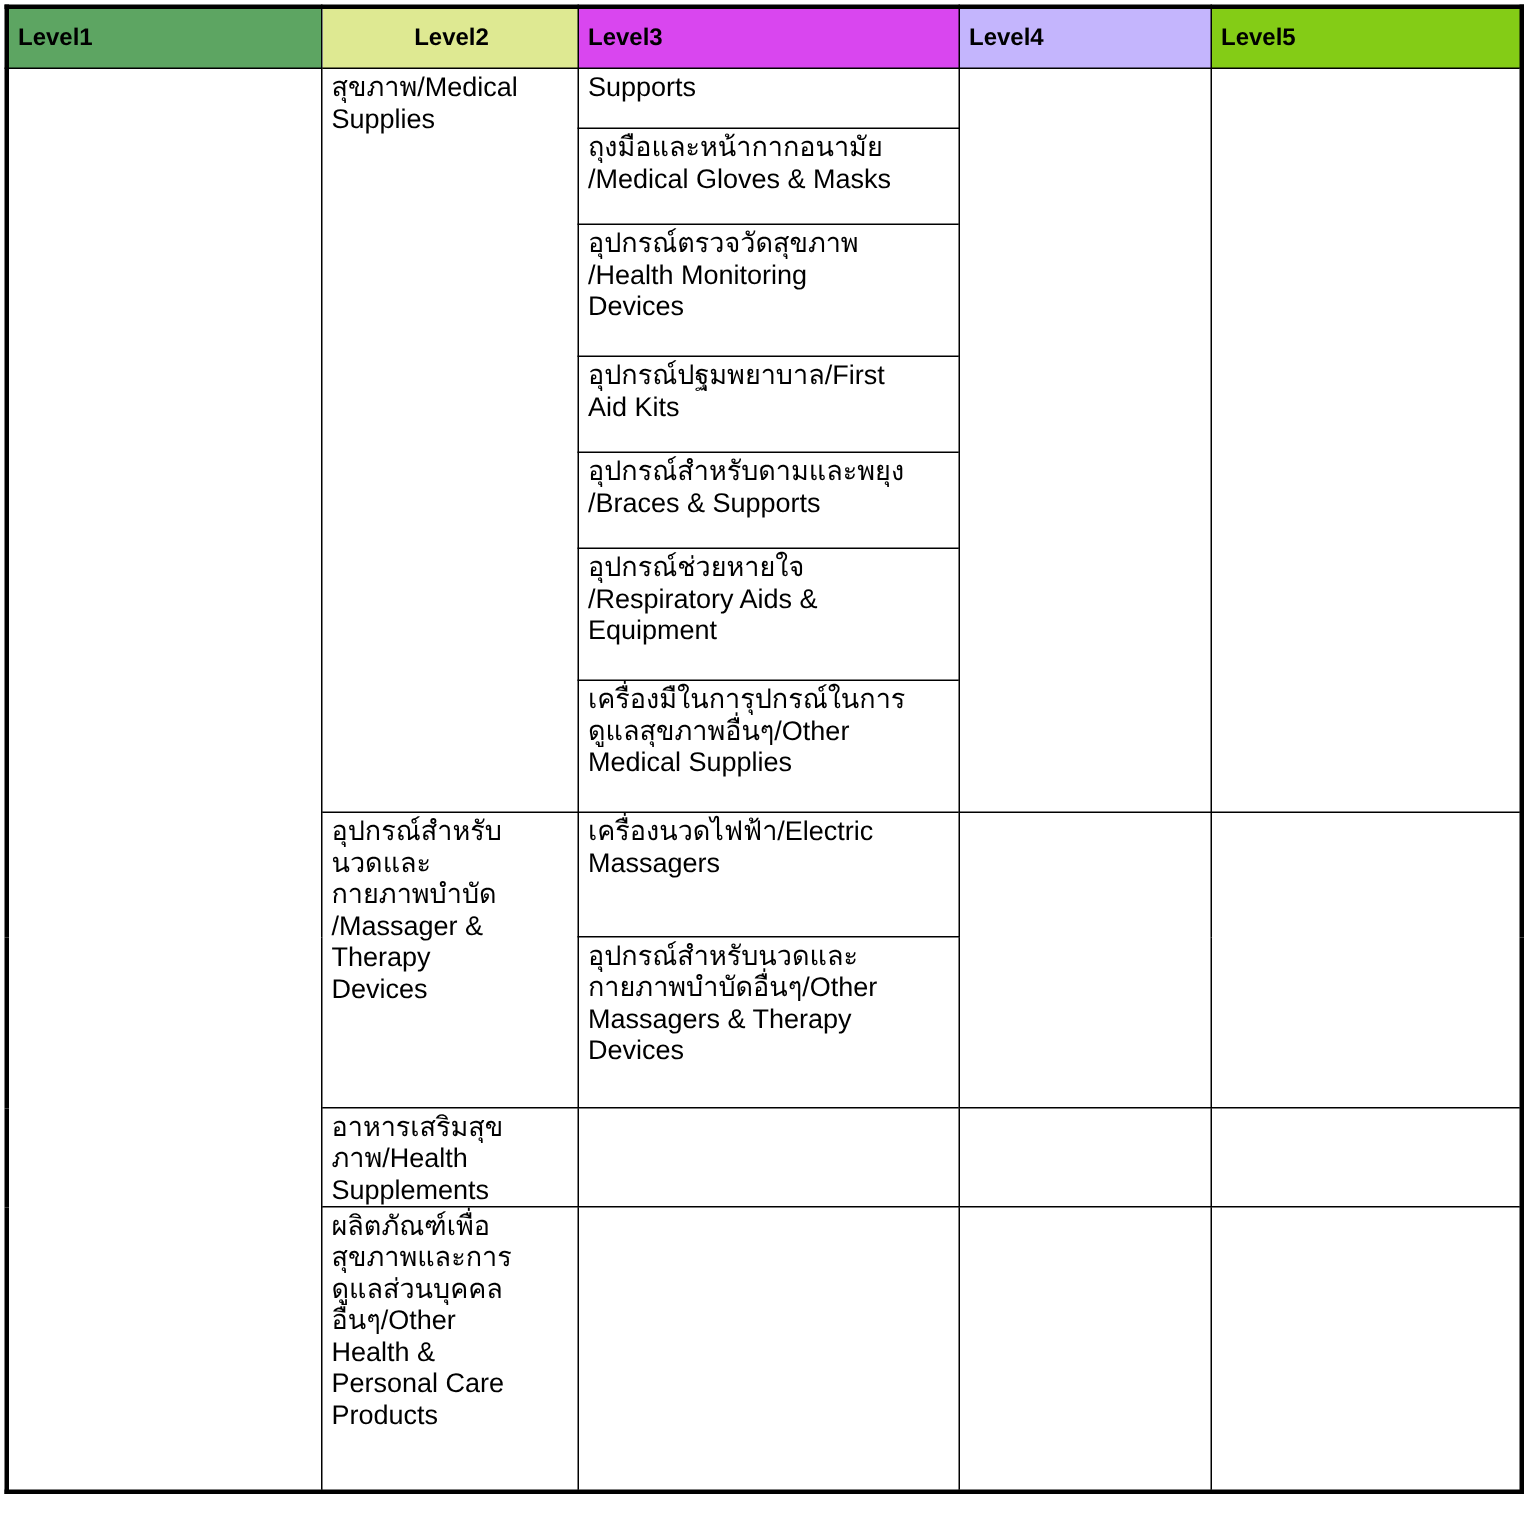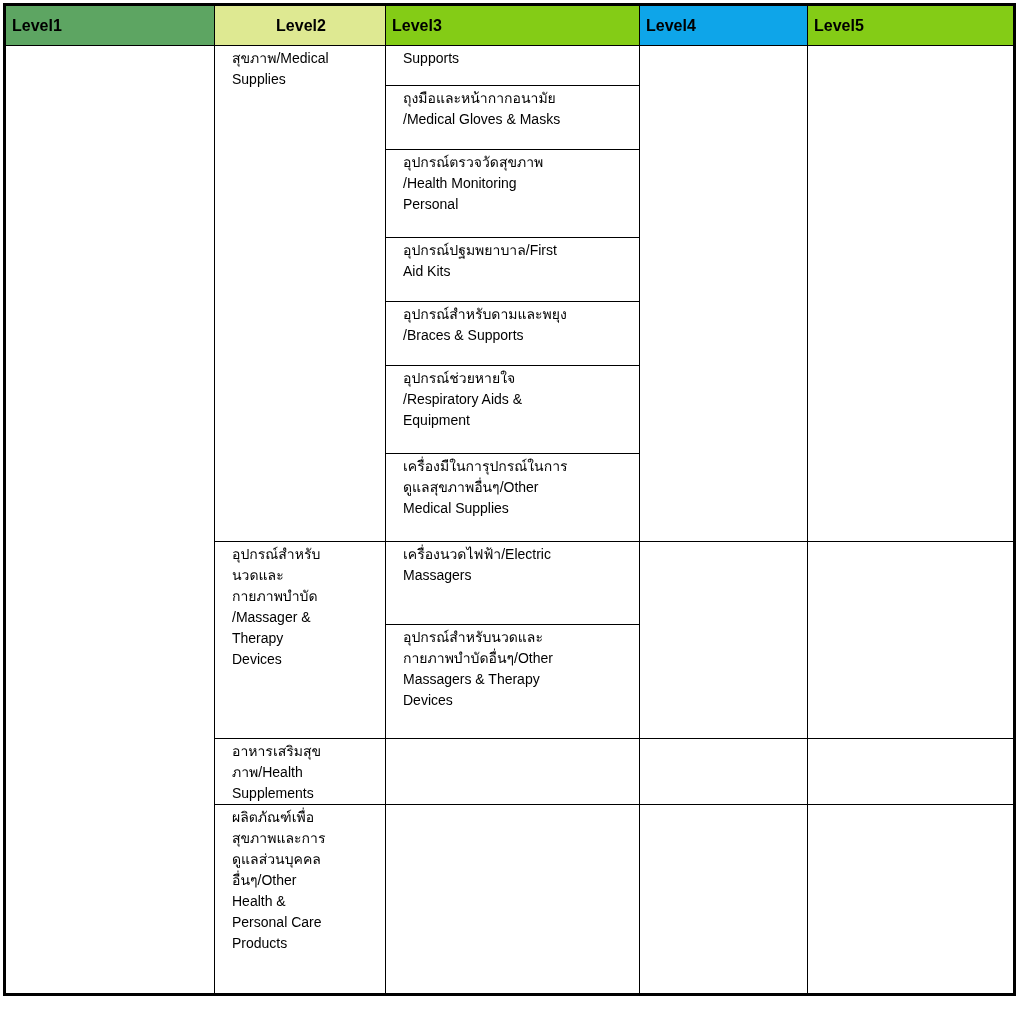--- a/index.html
+++ b/index.html
@@ -12,22 +12,22 @@
   col.c4{width:168px}
   col.c5{width:207px}
   th,td{border:1px solid #000;box-sizing:border-box;overflow:hidden;}
   th{
     text-align:left;vertical-align:middle;
     font-size:16px;font-weight:bold;
     padding:2px 4px 2px 6px;
   }
   td{
     vertical-align:top;
-    font-size:14px;line-height:21px;
-    padding:2px 2px 0 17px;
+    font-size:18px;line-height:21px;
+    padding:2px 2px 0 6px;
     white-space:pre-line;
     word-break:break-word;
   }
   tr.hh{height:41px}
   tr.h40{height:40px}
   tr.h64a{height:64px}
   tr.h88{height:88px}
   tr.h64b{height:64px}
   tr.h64c{height:64px}
   tr.h88b{height:88px}
@@ -46,42 +46,42 @@
       <col class="c1">
         <col class="c2">
         <col class="c3">
         <col class="c4">
         <col class="c5">
     </colgroup>
     <thead>
       <tr class="hh">
         <th style="background-color: rgb(93, 165, 98);">Level1</th>
         <th style="background-color: rgb(222, 233, 146); text-align: center;">Level2</th>
-        <th style="background-color: #84cc16;">Level3</th>
-        <th style="background-color: #0ea5e9;">Level4</th>
+        <th style="background-color: #d946ef;">Level3</th>
+        <th style="background-color: #c4b5fd;">Level4</th>
         <th style="background-color: #84cc16;">Level5</th>
       </tr>
     </thead>
     <tbody>
       <tr class="h40">
         <td rowspan="11"></td>
         <td rowspan="7">สุขภาพ/Medical
 Supplies</td>
         <td>Supports</td>
         <td rowspan="7"></td>
         <td rowspan="7"></td>
       </tr>
       <tr class="h64a">
         <td>ถุงมือและหน้ากากอนามัย
 /Medical Gloves &amp; Masks</td>
       </tr>
       <tr class="h88">
         <td>อุปกรณ์ตรวจวัดสุขภาพ
 /Health Monitoring
-Personal</td>
+Devices</td>
       </tr>
       <tr class="h64b">
         <td>อุปกรณ์ปฐมพยาบาล/First
 Aid Kits</td>
       </tr>
       <tr class="h64c">
         <td>อุปกรณ์สำหรับดามและพยุง
 /Braces &amp; Supports</td>
       </tr>
       <tr class="h88b">

